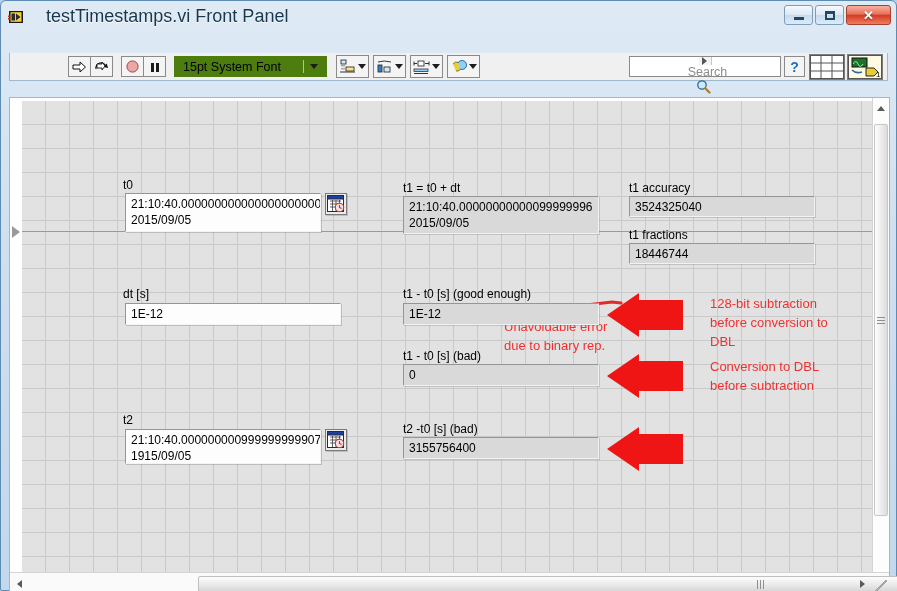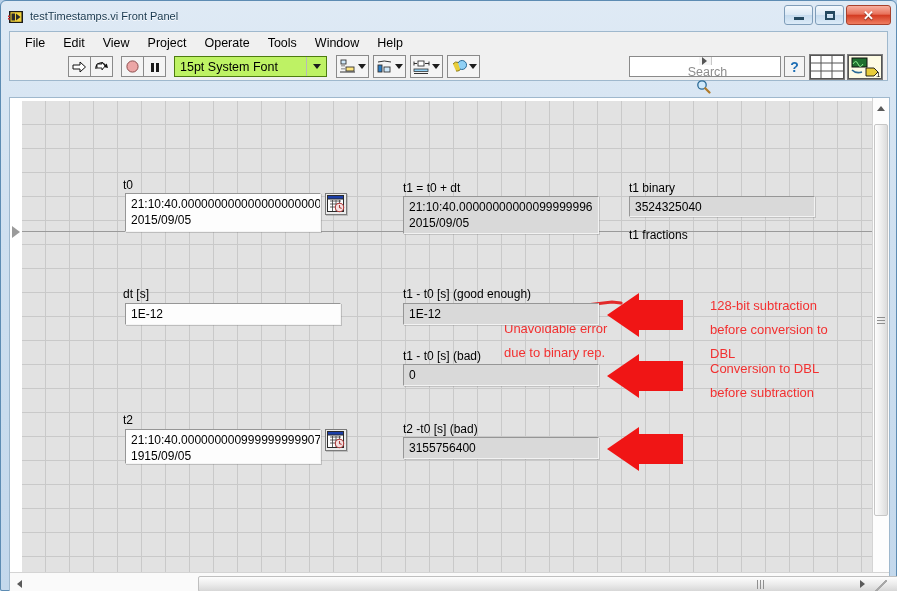--- a/index.html
+++ b/index.html
@@ -22,21 +22,21 @@
   
   #titlebar {
     position: absolute; left: 0; top: 0; right: 0; height: 30px;
     display: flex; align-items: center;
   }
   #app-icon {
     width: 16px; height: 16px; margin-left: 7px; margin-top: 1px;
     position: relative; flex: none;
   }
   #title-text {
-    margin-left: 6px; font-size: 11px; color: #17374d;
+    margin-left: 22px; font-size: 18px; color: #17374d;
     text-shadow: 0 1px 0 rgba(255,255,255,0.85);
     font-family: "Liberation Sans", sans-serif;
     white-space: nowrap;
   }
   #win-buttons { position: absolute; right: 5px; top: 4px; display: flex; gap: 2px; }
   .win-btn {
     width: 29px; height: 20px;
     border: 1px solid #7f9db9; border-radius: 3px;
     background: linear-gradient(to bottom, #f4f9fd 0%, #dce9f5 48%, #c6dbee 52%, #dcebf8 100%);
     display: flex; align-items: center; justify-content: center;
@@ -72,21 +72,21 @@
     display: flex; align-items: center;
   }
   .tb-btn {
     width: 23px; height: 21px;
     border: 1px solid #8a8a8a; background: #f4f4f4;
     display: flex; align-items: center; justify-content: center;
     margin-right: -1px;
   }
   .tb-sep { width: 9px; }
   .tb-combo {
-    height: 21px; width: 153px; border: 1px solid #4d7c0f; background: #bef264;
+    height: 21px; width: 153px; border: 4px solid #4d7c0f; background: #4d7c0f;
     display: flex; align-items: center; font-size: 12.5px; color: #000;
     padding-left: 5px; position: relative;
   }
   .tb-combo .arrow-box {
     position: absolute; right: 0; top: 0; bottom: 0; width: 20px;
     border-left: 1px solid #b9b9b9; display: flex; align-items: center; justify-content: center;
   }
   .tri-down { width: 0; height: 0; border-left: 4px solid transparent; border-right: 4px solid transparent; border-top: 5px solid #1c1c1c; }
   .tb-dropbtn {
     height: 23px; min-width: 33px; border: 1px solid #8a8a8a; background: #f4f4f4;
@@ -229,21 +229,21 @@
     width: 22px; height: 22px;
     border: 1px solid #7a7a7a;
     background: #ececec;
     box-shadow: 1px 1px 0 rgba(120,120,120,.35);
     padding: 1px;
   }
 
   
   .anno {
     position: absolute; color: #f23030; font-size: 13px;
-    line-height: 24px;
+    line-height: 19px;
     font-family: "Liberation Sans", sans-serif;
     white-space: pre-line;
   }
   
   #squiggle { position: absolute; left: 478px; top: 198px; }
 
   
   .red-arrow { position: absolute; }
 </style>
 </head>
@@ -269,30 +269,20 @@
       </div>
       <div class="win-btn">
         <i class="glyph-max"></i>
       </div>
       <div class="win-btn close">
         <span class="glyph-close">✕</span>
       </div>
     </div>
   </div>
 
-  <div id="menubar">
-    <div class="menu-item">File</div>
-    <div class="menu-item">Edit</div>
-    <div class="menu-item">View</div>
-    <div class="menu-item">Project</div>
-    <div class="menu-item">Operate</div>
-    <div class="menu-item">Tools</div>
-    <div class="menu-item">Window</div>
-    <div class="menu-item">Help</div>
-  </div>
 
   <div id="toolbar">
     <div class="tb-sep" style="width:58px"></div>
 
     <div class="tb-btn">
       <svg width="15" height="14" viewBox="0 0 15 14">
         <path d="M1 5 L8 5 L8 2 L13.5 7 L8 12 L8 9 L1 9 Z" fill="#fff" stroke="#111" stroke-width="1"></path>
       </svg>
     </div>
     <div class="tb-btn">
@@ -420,24 +410,25 @@
         </svg>
       </div>
 
       <div class="fp-label" style="left:381px; top:80px">t1 = t0 + dt</div>
       <div class="ctrl-ind" style="left:381px; top:95px; width:196px; height:38px;">21:10:40.00000000000099999996
 2015/09/05</div>
       <svg id="squiggle" width="125" height="18" viewBox="0 0 125 18">
         <path d="M2 15 L28 11 L58 8 L86 6 L112 3 L121 4" stroke="#e22a2a" stroke-width="3.2" fill="none" stroke-linecap="round"></path>
       </svg>
 
-      <div class="fp-label" style="left:607px; top:80px">t1 binary</div>
+      <div class="fp-label" style="left:607px; top:80px">t1 accuracy</div>
       <div class="ctrl-ind" style="left:607px; top:95px; width:186px; height:21px;">3524325040</div>
 
       <div class="fp-label" style="left:607px; top:127px">t1 fractions</div>
+      <div class="ctrl-ind" style="left:607px; top:142px; width:186px; height:21px;">18446744</div>
 
       <div class="anno" style="left:482px; top:216px; top:216px">Unavoidable error
 due to binary rep.</div>
 
       <div class="fp-label" style="left:101px; top:186px">dt [s]</div>
       <div class="ctrl-in" style="left:103px; top:202px; width:216px; height:22px;">1E-12</div>
 
       <div class="fp-label" style="left:381px; top:186px">t1 - t0 [s] (good enough)</div>
       <div class="ctrl-ind" style="left:381px; top:202px; width:196px; height:22px;">1E-12</div>
       <svg class="red-arrow" style="left:583px; top:192px" width="80" height="44" viewBox="0 0 80 44">

